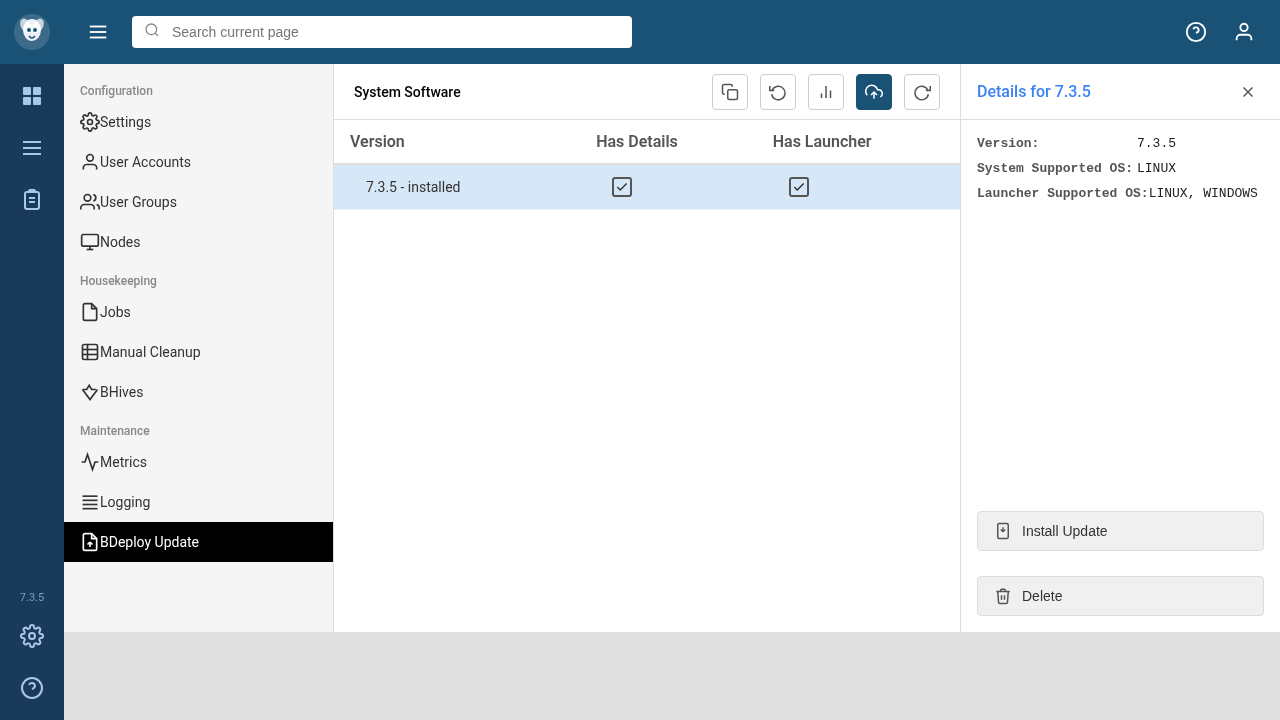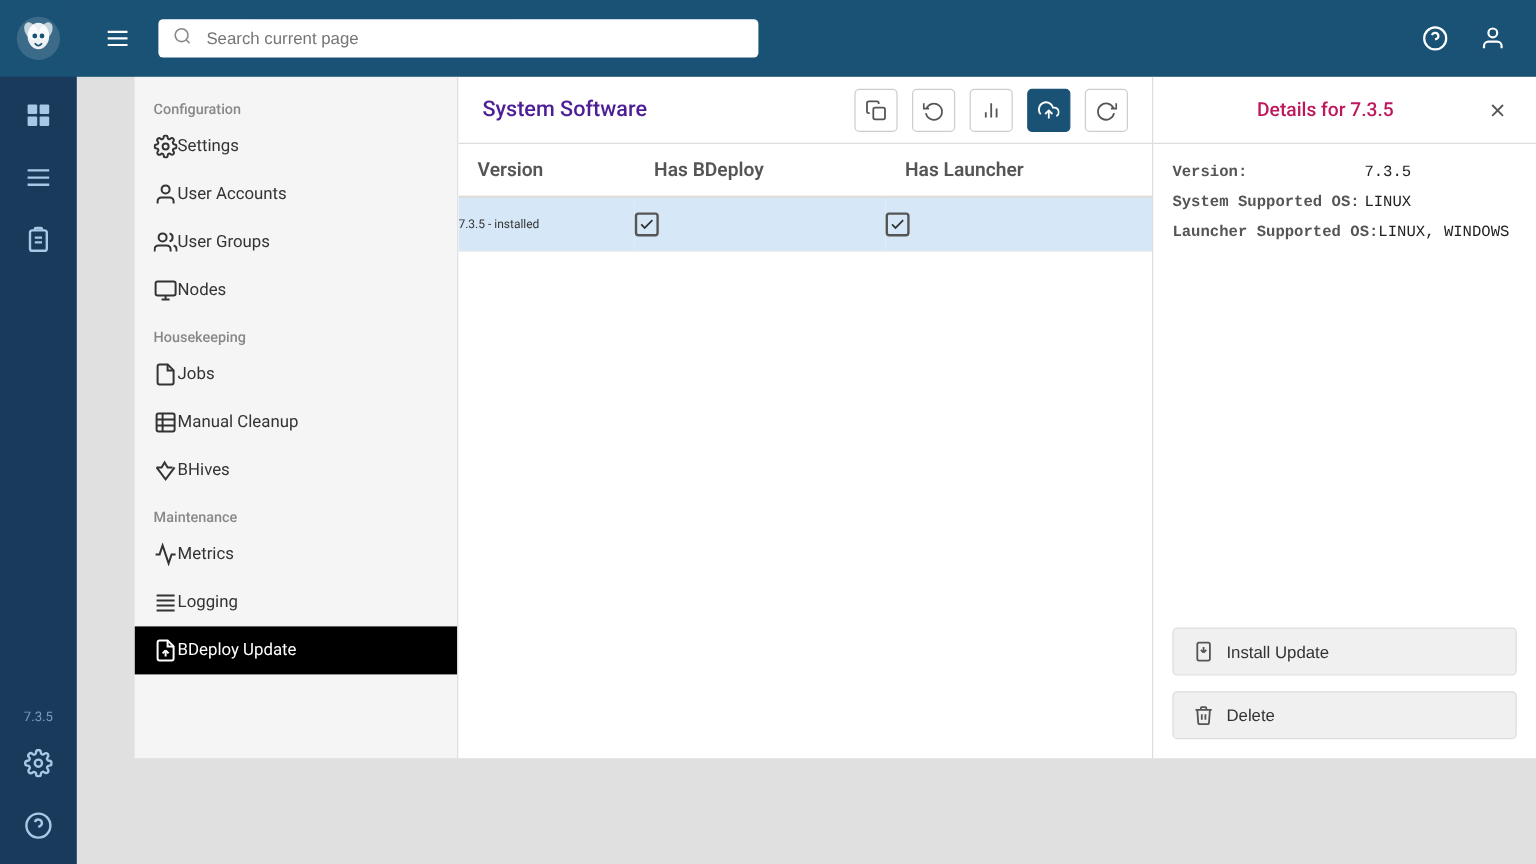--- a/index.html
+++ b/index.html
@@ -141,21 +141,20 @@
       color: white;
       cursor: pointer;
     }
     .top-bar-right-btn svg { width: 22px; height: 22px; }
 
     
     .content-area {
       flex: 1;
       display: flex;
       overflow: hidden;
-      margin-left: 48px;
     }
 
     
     .sidebar {
       width: 270px;
       background: #f5f5f5;
       border-right: 1px solid #ddd;
       overflow-y: auto;
       flex-shrink: 0;
       padding: 8px 0;
@@ -190,23 +189,23 @@
     .panel-header {
       height: 56px;
       border-bottom: 1px solid #ddd;
       display: flex;
       align-items: center;
       padding: 0 20px;
       gap: 12px;
       flex-shrink: 0;
     }
     .panel-title {
-      font-size: 18px;
+      font-size: 14px;
       font-weight: 500;
-      color: #4c1d95;
+      color: #000000;
       flex: 1;
     }
     .panel-action-btn {
       width: 36px;
       height: 36px;
       border-radius: 4px;
       display: flex;
       align-items: center;
       justify-content: center;
       cursor: pointer;
@@ -234,22 +233,22 @@
       color: #555;
       font-weight: 600;
     }
     tbody tr {
       border-bottom: 1px solid #eee;
     }
     tbody tr.selected {
       background: #d6e8f7;
     }
     tbody td {
-      padding: 12px 0;
-      font-size: 10px;
+      padding: 12px 32px;
+      font-size: 14px;
       color: #333;
     }
     .checkbox-cell {
       display: flex;
       align-items: center;
     }
     .checkbox-icon {
       width: 20px;
       height: 20px;
       border: 2px solid #555;
@@ -273,23 +272,22 @@
       height: 56px;
       border-bottom: 1px solid #ddd;
       display: flex;
       align-items: center;
       padding: 0 16px;
       flex-shrink: 0;
     }
     .details-title {
       font-size: 16px;
       font-weight: 500;
-      color: #be185d;
-      flex: 1;
-      text-align: center;
+      color: #3b82f6;
+      flex: 1;
     }
     .details-close {
       width: 32px;
       height: 32px;
       display: flex;
       align-items: center;
       justify-content: center;
       cursor: pointer;
       color: #555;
       border-radius: 4px;
@@ -311,21 +309,21 @@
       min-width: 160px;
       flex-shrink: 0;
     }
     .details-value {
       color: #222;
     }
     .details-actions {
       padding: 8px 16px 16px;
       display: flex;
       flex-direction: column;
-      gap: 13px;
+      gap: 25px;
     }
     .details-action-btn {
       display: flex;
       align-items: center;
       gap: 10px;
       padding: 10px 16px;
       background: #f0f0f0;
       border: 1px solid #ddd;
       border-radius: 4px;
       cursor: pointer;
@@ -550,21 +548,21 @@
               <polyline points="23,4 23,10 17,10"></polyline>
               <path d="M20.49 15a9 9 0 1 1-.48-5"></path>
             </svg>
         </div>
       </div>
       <div class="table-container">
         <table>
           <thead>
             <tr>
               <th>Version</th>
-              <th>Has BDeploy</th>
+              <th>Has Details</th>
               <th>Has Launcher</th>
             </tr>
           </thead>
           <tbody>
             <tr class="selected">
               <td>7.3.5 - installed</td>
               <td>
                 <div class="checkbox-cell">
                   <div class="checkbox-icon">
                     <svg viewBox="0 0 24 24" fill="none" stroke="currentColor" stroke-width="2.5">

